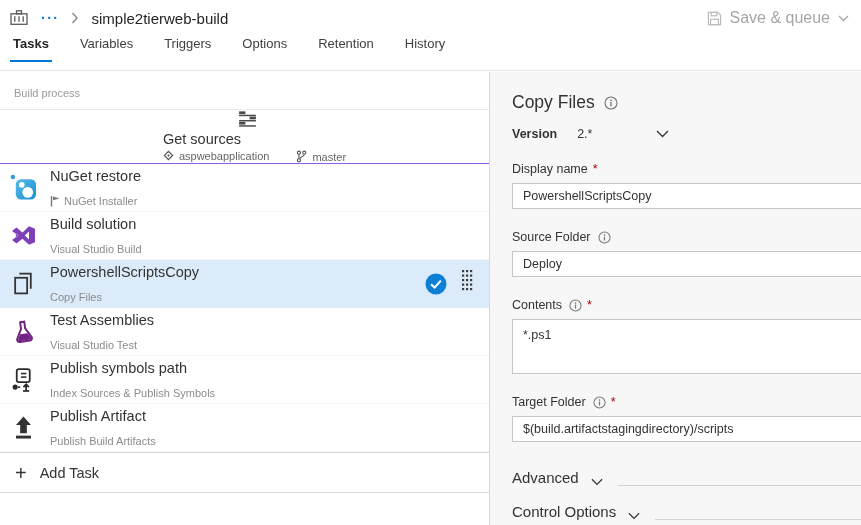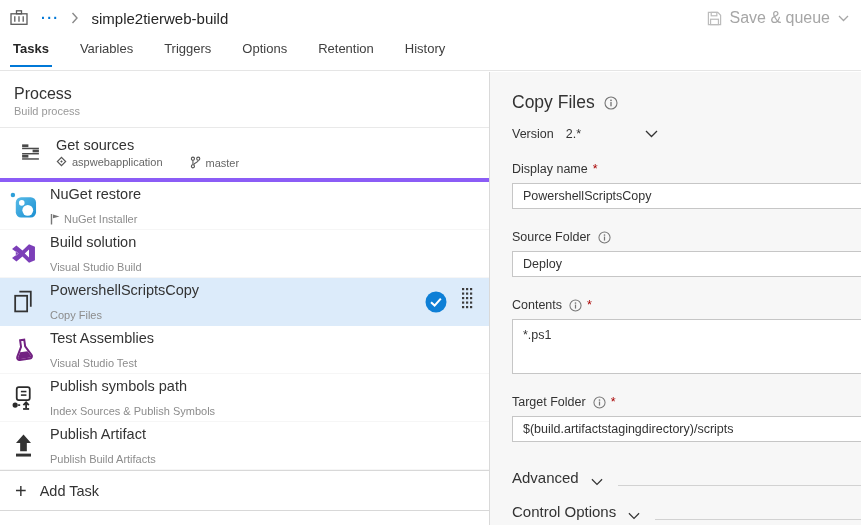--- a/index.html
+++ b/index.html
@@ -10,37 +10,37 @@
   .topbar { height:36px; display:flex; align-items:center; padding:0 12px 0 10px; }
   .crumb-icon { display:flex; margin-right:13px; cursor:pointer; }
   .crumb-ellipsis { color:#0078d7; font-weight:bold; font-size:14px; letter-spacing:1.5px; margin-right:11px; cursor:pointer; line-height:10px; }
   .crumb-chev { display:flex; margin-right:13px; }
   .crumb-title { font-size:15px; color:#262626; }
   .topbar-spacer { flex:1; }
   .save-queue { display:flex; align-items:center; color:#a6a6a6; font-size:16px; cursor:pointer; }
   .save-queue .lbl { margin:0 8px 0 7px; }
 
   
-  .tabbar { height:35px; border-bottom:1px solid #e5e5e5; display:flex; align-items:center; padding-left:10px; }
+  .tabbar { height:35px; border-bottom:1px solid #e5e5e5; display:flex; align-items:flex-start; padding-left:10px; }
   .tab { font-size:13px; color:#3f3f3f; padding:0 3px 10px; margin-right:25px; position:relative; cursor:pointer; white-space:nowrap; }
   .tab.active { font-weight:bold; color:#262626; }
   .tab.active::after { content:""; position:absolute; left:0; right:0; bottom:-1px; height:2px; background:#0078d7; }
 
   
   .main { position:absolute; top:72px; left:0; right:0; bottom:0; display:flex; }
   .left-panel { width:490px; border-right:1px solid #d9d9d9; background:#fff; }
   .right-panel { flex:1; background:#f7f7f7; padding:20px 0 0 22px; overflow:hidden; }
 
   
   .process-header { padding:13px 14px 10px; border-bottom:1px solid #e9e9e9; }
   .process-title { font-size:16px; color:#333; }
   .process-sub { font-size:11px; color:#999; margin-top:2px; }
 
   
-  .phase-row { display:flex; align-items:center; height:54px; padding-left:20px; border-bottom:4px solid #8b5cf6; cursor:pointer; }
+  .phase-row { display:flex; align-items:center; height:54px; padding-left:20px; border-bottom:1px solid #8b5cf6; cursor:pointer;flex-direction:column; }
   .phase-icon { width:24px; margin-right:12px; display:flex; }
   .phase-title { font-size:14.5px; }
   .phase-sub { display:flex; align-items:flex-start; font-size:11px; color:#666; margin-top:3px; }
   .phase-sub .mini { display:flex; margin-right:5px; }
   .branch-group { margin-left:27px; display:flex; align-items:center; }
 
   
   .task-row { display:flex; align-items:center; height:48px; padding-left:10px; position:relative; cursor:pointer; border-bottom:1px solid #f6f6f6; }
   .task-row.selected { background:#dcebfa; border-bottom:1px solid #dcebfa; }
   .task-icon { width:27px; height:27px; margin-right:13px; display:flex; align-items:center; justify-content:center; flex:none; }
@@ -52,21 +52,21 @@
 
   
   .add-task-row { display:flex; align-items:center; height:41px; padding-left:15px; border-top:1px solid #d8d8d8; border-bottom:1px solid #d8d8d8; cursor:pointer; }
   .add-plus { font-size:20px; font-weight:400; margin-right:13px; color:#333; line-height:18px; }
   .add-label { font-size:14.5px; }
 
   
   .detail-title-row { display:flex; align-items:center; }
   .detail-title { font-size:17.5px; color:#333; margin-right:9px; }
   .version-row { display:flex; align-items:center; margin-top:14px; font-size:12.5px; }
-  .version-label { margin-right:12px; }
+  .version-label { margin-right:20px;font-weight:bold; }
   .version-select { display:flex; align-items:center; width:92px; justify-content:space-between; cursor:pointer; }
 
   .field { margin-top:21px; }
   .field:first-of-type { margin-top:22px; }
   .field-label-row { display:flex; align-items:center; font-size:12.5px; color:#333; }
   .field-label-row .info { margin-left:7px; display:flex; cursor:pointer; }
   .req { color:#a80000; margin-left:5px; font-size:12.5px; }
   .text-input { display:block; margin-top:7px; width:calc(100% + 8px); height:26px; border:1px solid #c6c6c6; background:#fff; font-family:"Liberation Sans",sans-serif; font-size:12.5px; padding:0 10px; color:#333; }
   textarea.text-input { height:55px; padding:6px 10px; resize:none; line-height:1.5; }
 
@@ -125,21 +125,20 @@
   <span class="tab">Options</span>
   <span class="tab">Retention</span>
   <span class="tab">History</span>
 </div>
 
 <div class="main">
 
   <div class="left-panel">
 
     <div class="process-header">
-      <div class="process-title">Process</div>
       <div class="process-sub">Build process</div>
     </div>
 
     <div class="phase-row">
       <span class="phase-icon">
         <svg width="21" height="21" viewBox="0 0 20 20">
           <g stroke="#4a4a4a" stroke-width="1.4">
               <line x1="2" y1="5.2" x2="18" y2="5.2"></line>
               <line x1="2" y1="10.2" x2="18" y2="10.2"></line>
               <line x1="2" y1="15.2" x2="18" y2="15.2"></line>

